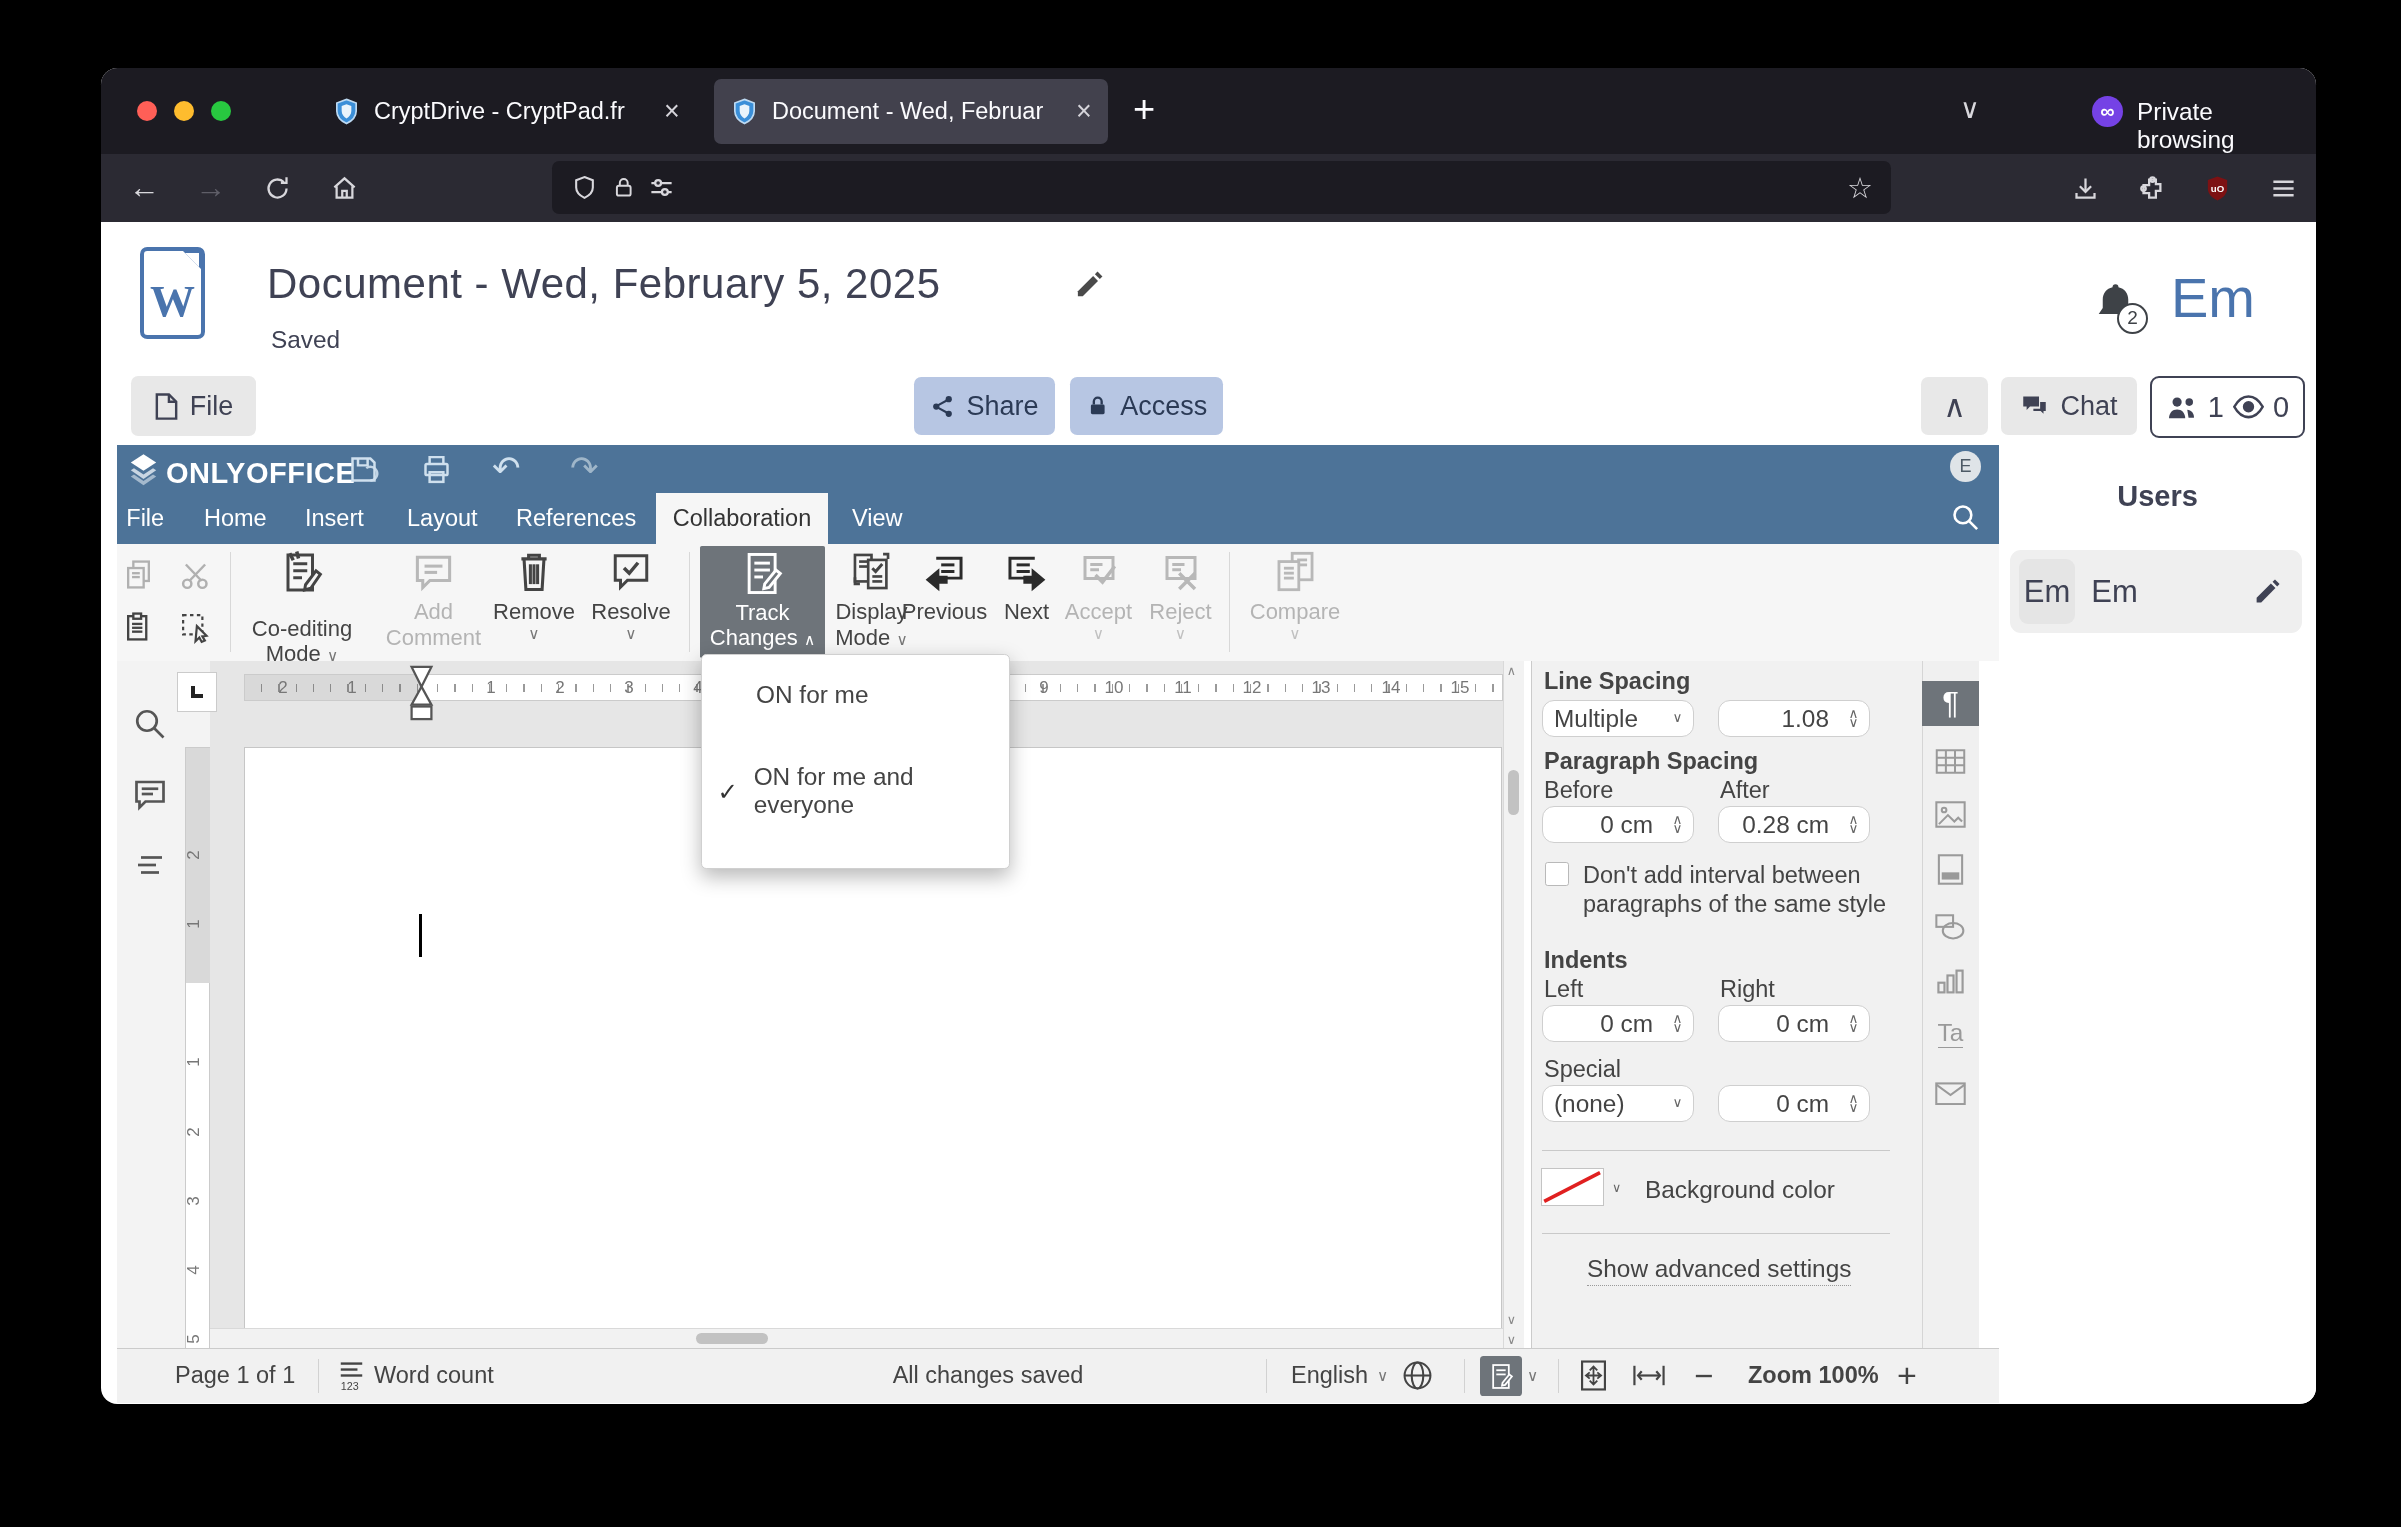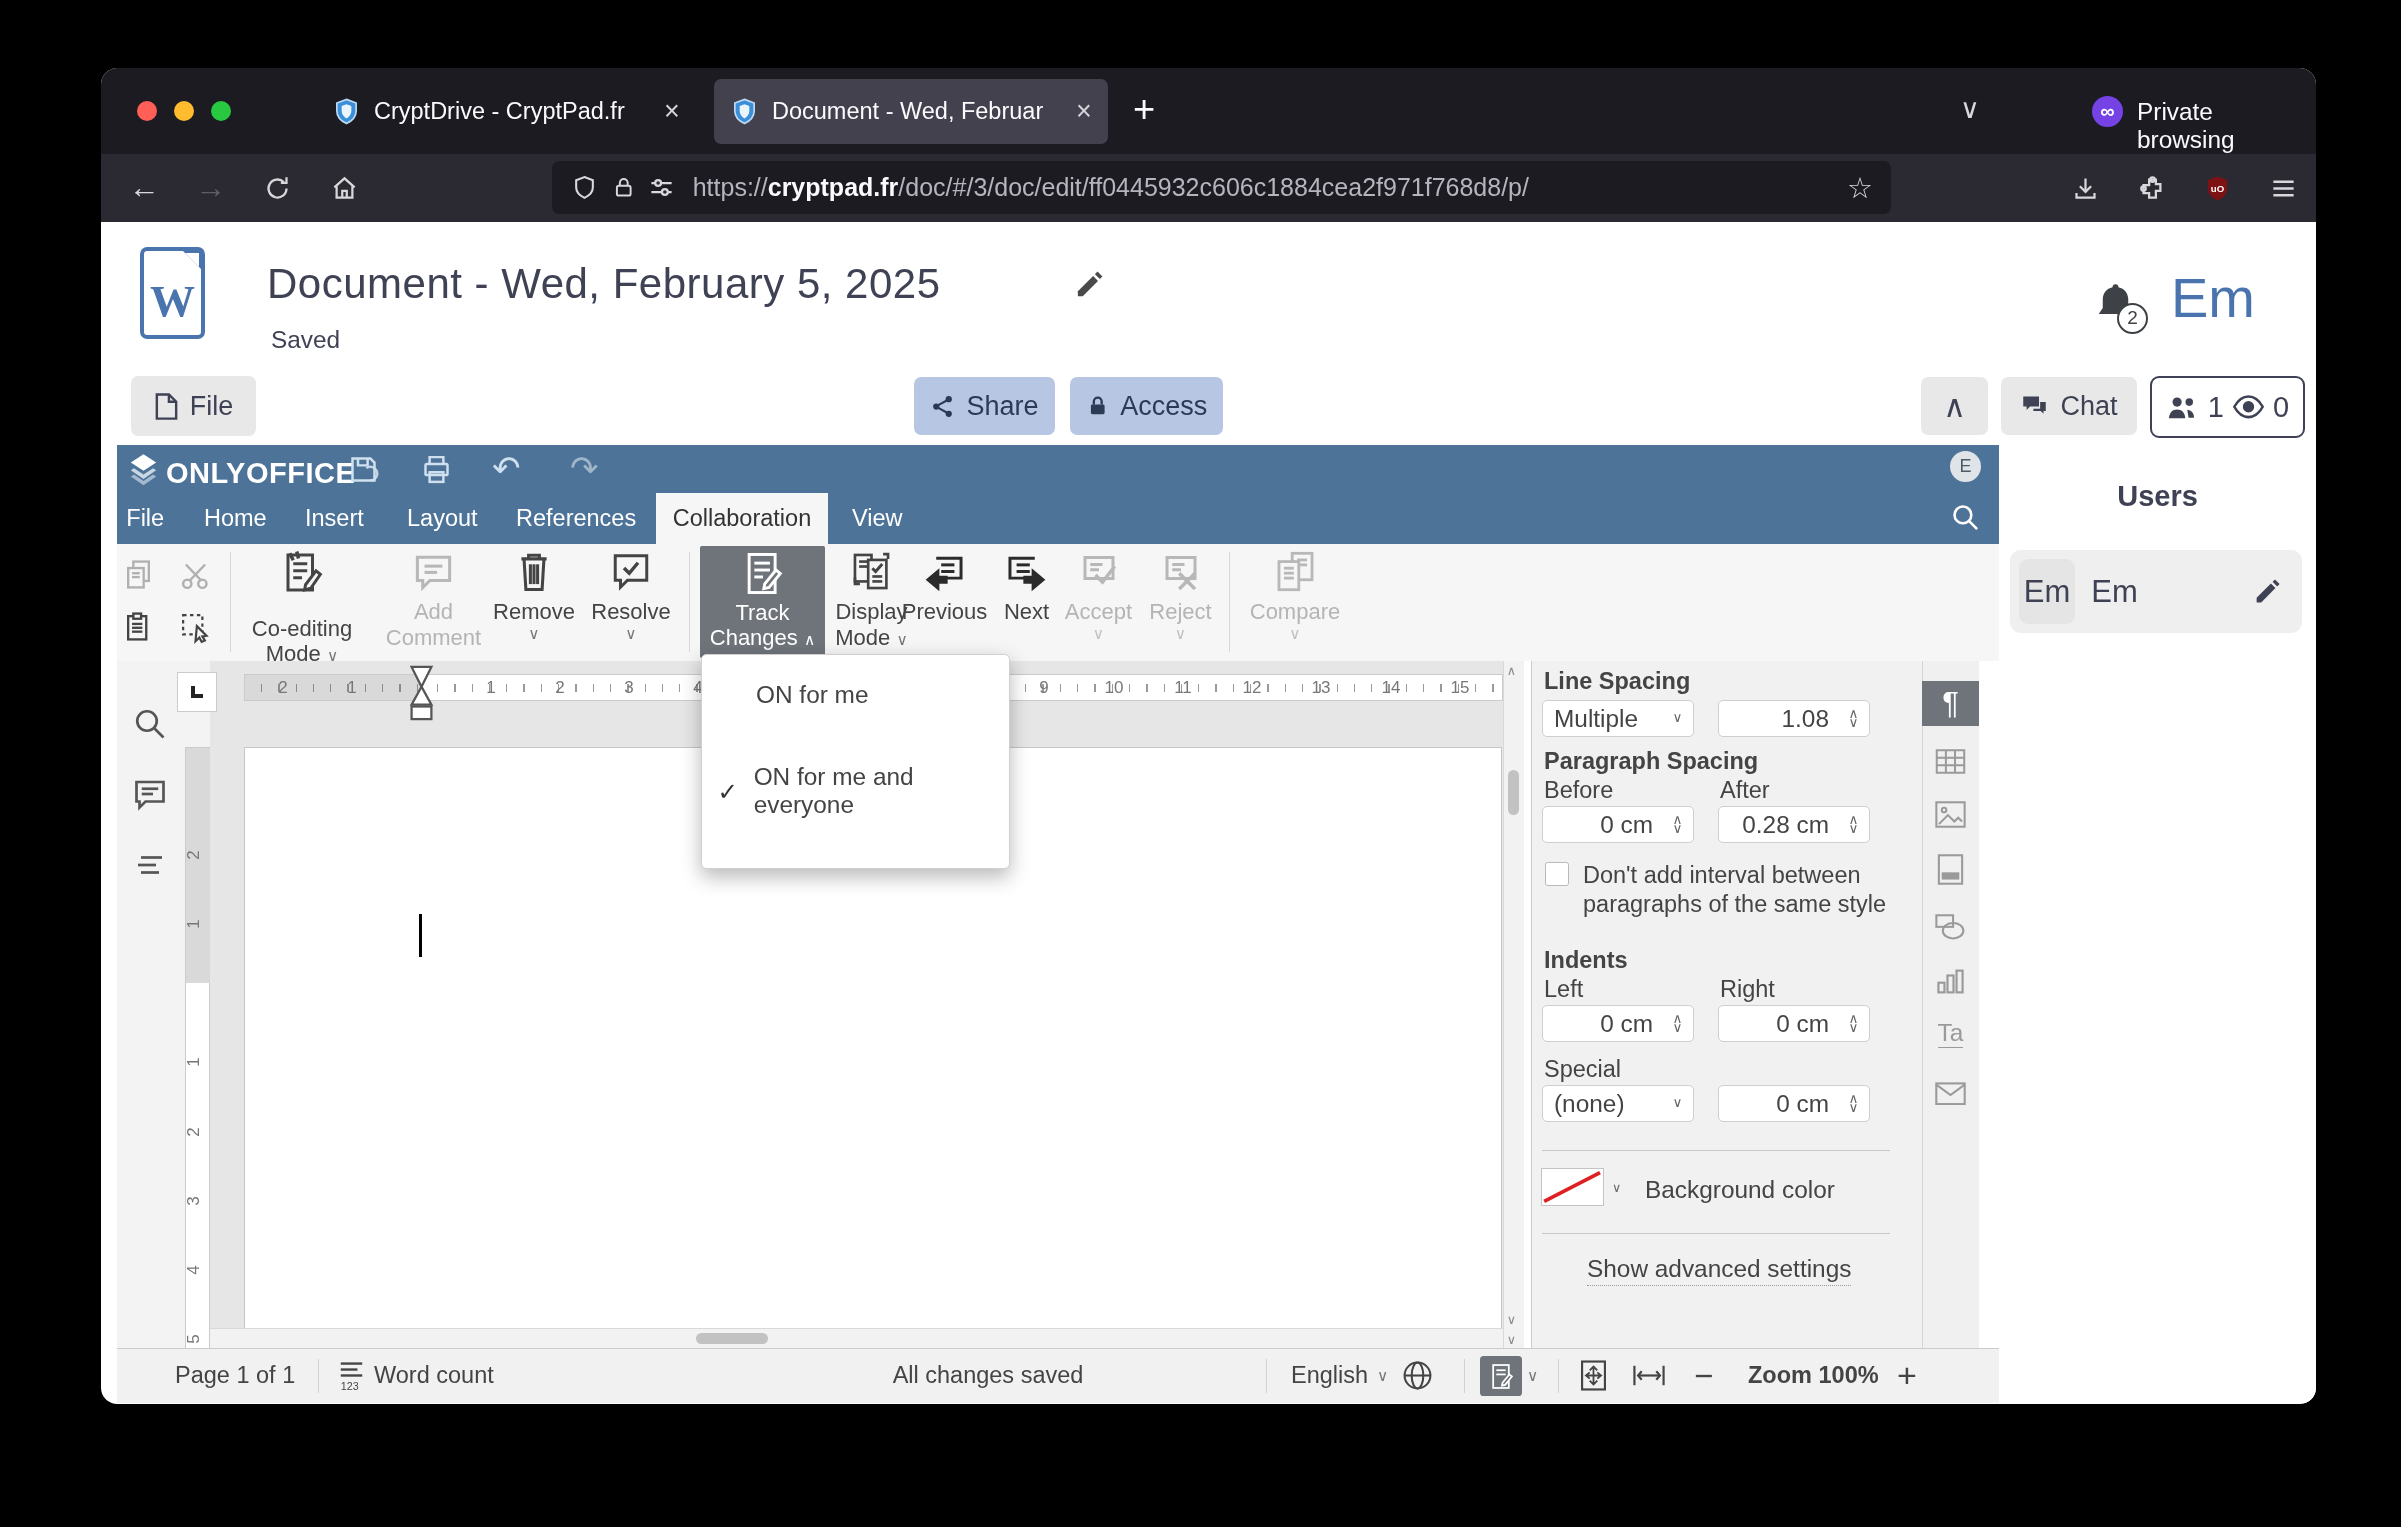--- a/index.html
+++ b/index.html
@@ -48,21 +48,21 @@
 .ticks { position:absolute; left:176px; top:9px; right:0; height:8.1px;
   background:repeating-linear-gradient(90deg, transparent 0 16px, #9a9a9a 16px 17.3px); }
 .ticksL { position:absolute; left:0; top:9px; width:176px; height:8.1px;
   background:repeating-linear-gradient(90deg, transparent 0 16px, #8b8b8b 16px 17.3px); }
 .rulv { left:84px; top:679px; width:25px; height:602px; background:#fff; border:0.9px solid #cbcbcb; }
 .rulv .margin { position:absolute; left:0; top:0; width:23.5px; height:235px; background:#d9d9d9; }
 .vnum { position:absolute; left:2.7px; font-size:17px; color:#777; transform:rotate(-90deg); }
 .panel { left:1430px; top:593px; width:392px; height:688px; background:#f1f1f1; border-left:0.9px solid #cbcbcb; }
 .plabel { position:absolute; color:#444; font-size:23.5px; }
 .pbold { font-weight:700; }
-.pinput { position:absolute; width:152px; height:37px; background:#fff; border:0.9px solid #cfcfcf; border-radius:5px; display:flex; align-items:center; color:#444; font-size:24.4px; }
+.pinput { position:absolute; width:152px; height:37px; background:#fff; border:0.9px solid #cfcfcf; border-radius:12px; display:flex; align-items:center; color:#444; font-size:24.4px; }
 .pinput .val { flex:1; text-align:right; padding-right:9px; }
 .pinput .valL { flex:1; text-align:left; padding-left:11px; }
 .spin { width:31px; display:flex; flex-direction:column; align-items:center; line-height:.62; font-size:13.6px; color:#666; }
 .pdiv { position:absolute; height:0.9px; background:#c9c9c9; left:1441px; width:348px; }
 .rail { left:1821px; top:593px; width:57px; height:688px; background:#f0f0f0; border-left:0.9px solid #d5d5d5; }
 .rail-ic { position:absolute; left:1821px; width:57px; height:45px; display:flex; align-items:center; justify-content:center; color:#9a9a9a; }
 .status { left:16.3px; top:1280px; width:1882px; height:55px; background:#f1f1f1; border-top:0.9px solid #cbcbcb; color:#444; font-size:23.5px; }
 .sdiv { position:absolute; top:1291px; height:34px; width:0.9px; background:#d2d2d2; }
 .sitem { position:absolute; top:1280px; height:55px; display:flex; align-items:center; gap:9px; color:#444; font-size:23.5px; }
 .scroll-v { left:1402px; top:593px; width:21px; height:688px; background:#f2f2f2; border-left:0.9px solid #d9d9d9; }
@@ -137,21 +137,20 @@
         </svg>
     </span>
     <span style="margin-left:12.7px">
       <svg width="27" height="27" viewBox="0 0 24 24" fill="none" stroke="#d8d7dc" stroke-width="2">
           <line x1="3" y1="8" x2="21" y2="8"></line>
           <circle cx="9" cy="8" r="2.6" fill="#2b2a33"></circle>
           <line x1="3" y1="16" x2="21" y2="16"></line>
           <circle cx="15" cy="16" r="2.6" fill="#2b2a33"></circle>
         </svg>
     </span>
-    <span style="margin-left:18px;white-space:nowrap"><span>https://</span><b>cryptpad.fr</b><span>/doc/#/3/doc/edit/ff0445932c606c1884cea2f971f768d8/p/</span></span>
     <span style="margin-left:auto;margin-right:18px;font-size:29px;color:#d8d7dc">☆</span>
   </div>
 
   <div class="ab navicon" style="left:1963px">
     <svg width="27" height="27" viewBox="0 0 24 24" fill="none" stroke="#d8d7dc" stroke-width="2">
         <path d="M12 3v11"></path>
         <path d="M7 10l5 5 5-5"></path>
         <path d="M4 16v4h16v-4"></path>
       </svg>
   </div>

